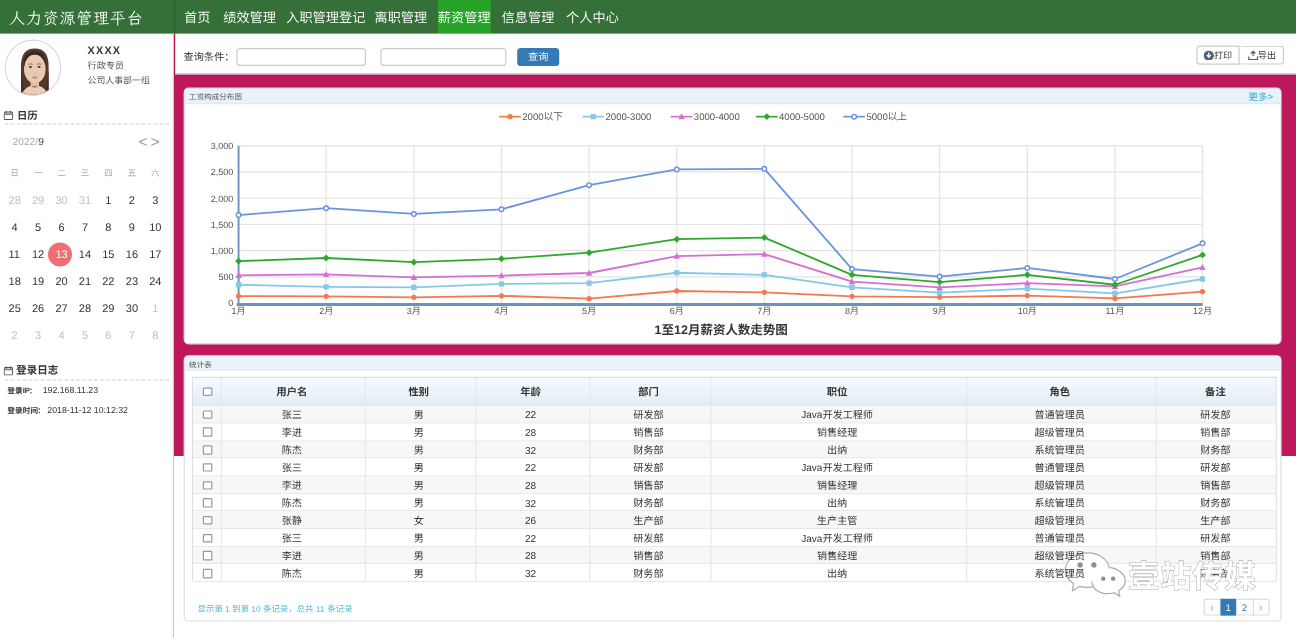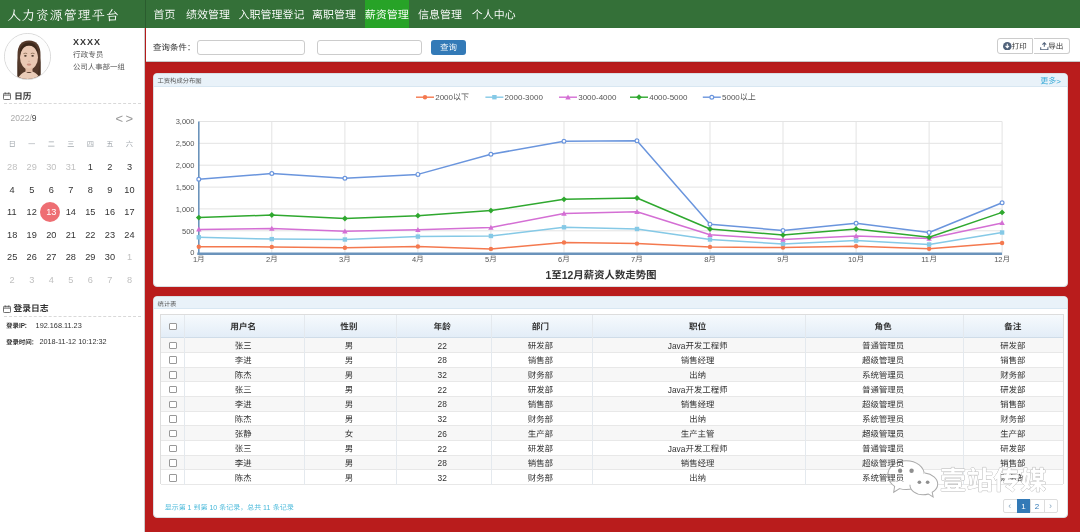--- a/index.html
+++ b/index.html
@@ -1,15 +1,15 @@
 <!DOCTYPE html>
 <html><head><meta charset="utf-8"><style>
 * { margin:0; padding:0; box-sizing:border-box; }
 html,body { width:1080px; height:532px; overflow:hidden; font-family:"Liberation Sans",sans-serif; }
-#page { position:relative; width:1080px; height:532px; background:#b91c1c; }
+#page { position:relative; width:1080px; height:380px; background:#be185d; }
 .abs { position:absolute; }
 </style></head><body>
 <div id="page">
   <div class="abs" style="left:0;top:0;width:1080px;height:28px;background:#347038"></div>
   <div class="abs" style="left:145px;top:0;width:1px;height:28px;background:#2a5c2e"></div>
   <div class="abs" style="left:364.8px;top:0;width:44.6px;height:28px;background:#27a327"></div>
 
   <div class="abs" style="left:0;top:28px;width:145px;height:504px;background:#ffffff;border-right:1px solid #cccccc"></div>
   <div class="abs" style="left:4px;top:33px;width:47px;height:47px;border-radius:50%;border:1px solid #d8d8d8;overflow:hidden;background:#fff">
     <svg width="47" height="47" viewBox="0 0 47 47">

